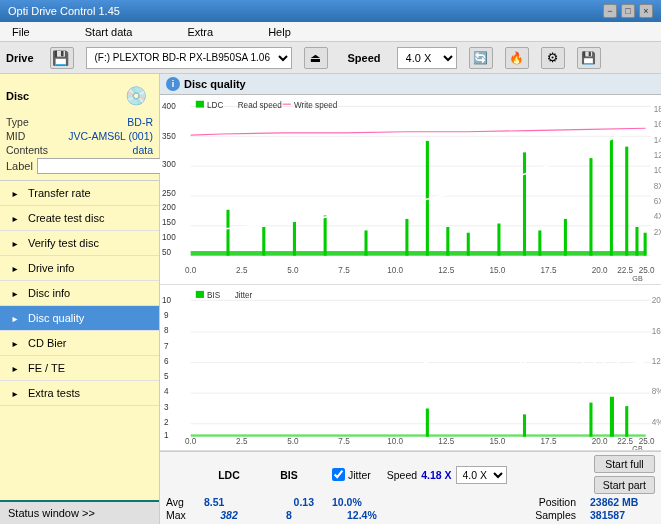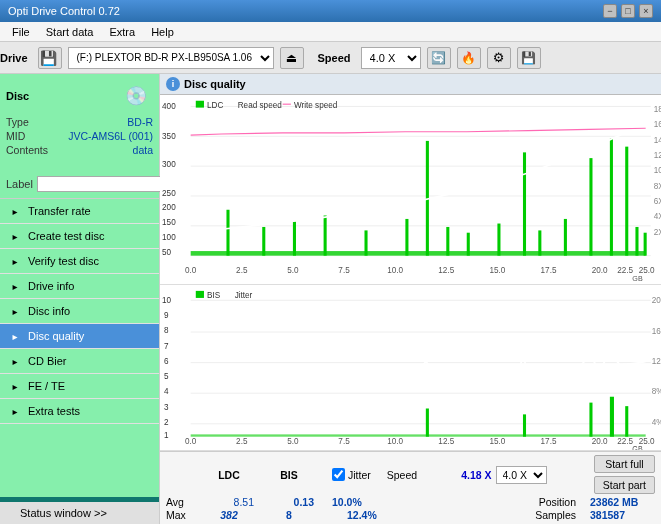--- a/index.html
+++ b/index.html
@@ -37,34 +37,35 @@
 
     
     .menubar {
       background: #f5f5f5;
       height: 20px;
       display: flex;
       align-items: center;
       padding: 0 4px;
       border-bottom: 1px solid #ccc;
       font-size: 11px;
+      gap: 39px;
     }
     .menubar-item {
       padding: 2px 8px;
       cursor: pointer;
     }
 
     
     .toolbar {
       background: #e8e8e8;
       height: 32px;
       display: flex;
       align-items: center;
-      padding: 0 0;
-      gap: 6px;
+      padding: 0 6px;
+      gap: 12px;
       border-bottom: 1px solid #ccc;
     }
     .toolbar-label { font-weight: bold; font-size: 11px; margin-right: 4px; }
     .drive-select {
       background: white;
       border: 1px solid #aaa;
       height: 22px;
       padding: 0 4px;
       font-size: 10px;
       min-width: 200px;
@@ -90,21 +91,21 @@
 
     
     .main-layout {
       display: flex;
       height: calc(524px - 22px - 20px - 32px);
     }
 
     
     .sidebar {
       width: 160px;
-      background: #86efac;
+      background: #fef9c3;
       border-right: 1px solid #ccc;
       display: flex;
       flex-direction: column;
       flex-shrink: 0;
     }
 
     
     .disc-panel {
       padding: 6px;
       border-bottom: 1px solid #ccc;
@@ -127,21 +128,21 @@
       justify-content: space-between;
       margin-bottom: 2px;
       font-size: 10.5px;
     }
     .disc-key { color: #333; }
     .disc-val { color: #0645ad; font-weight: 500; }
     .disc-label-row {
       display: flex;
       align-items: center;
       gap: 4px;
-      margin-top: 20px;
+      margin-top: 2px;
     }
     .disc-label-input {
       border: 1px solid #aaa;
       height: 16px;
       font-size: 10px;
       padding: 0 2px;
       flex: 1;
     }
 
     
@@ -161,26 +162,26 @@
     .nav-icon {
       width: 14px; height: 14px;
       display: flex; align-items: center; justify-content: center;
       font-size: 10px;
       flex-shrink: 0;
     }
 
     .status-window-btn {
       display: flex;
       align-items: center;
-      padding: 5px 20px;
+      padding: 5px 8px;
       cursor: pointer;
       font-size: 11px;
       gap: 4px;
       background: #e0e0e0;
-      border-top: 5px solid #0f766e;
+      border-top: 2px solid #0f766e;
       margin-top: auto;
     }
 
     
     .content-area {
       flex: 1;
       display: flex;
       flex-direction: column;
       background: white;
       overflow: hidden;
@@ -254,34 +255,34 @@
       cursor: pointer;
       white-space: nowrap;
     }
 
     .checkbox-row {
       display: flex;
       align-items: center;
       gap: 3px;
     }
 
-    .speed-val { color: #0000cc; font-weight: bold; margin-left: 40px; }
+    .speed-val { color: #0000cc; font-weight: bold; }
     .speed-dropdown {
       border: 1px solid #aaa;
       background: white;
       font-size: 10.5px;
       height: 18px;
       padding: 0 2px;
     }
   </style>
 </head>
 <body>
 
 <div class="titlebar">
-  <span class="titlebar-title">Opti Drive Control 0.72</span>
+  <span class="titlebar-title">Opti Drive Control 1.45</span>
   <div class="titlebar-controls">
     <div class="titlebar-btn">−</div>
     <div class="titlebar-btn">□</div>
     <div class="titlebar-btn">×</div>
   </div>
 </div>
 
 <div class="menubar">
   <span class="menubar-item">File</span>
   <span class="menubar-item">Start data</span>
@@ -549,21 +550,21 @@
         </div>
         <div class="action-buttons" style="margin-left:auto;">
           <button class="action-btn">Start full</button>
           <button class="action-btn">Start part</button>
         </div>
       </div>
 
       <div id="stats-rows-container" style="display:flex; flex-direction:column; gap:1px;">
       <div class="stats-row" style="font-size: 10.5px;">
       <span style="width:28px;">Avg</span>
-      <span style="min-width:50px;text-align:right;color:#0645ad;font-weight:normal;">8.51</span>
+      <span style="min-width:50px;text-align:left;color:#0645ad;font-weight:bold;">8.51</span>
       <span style="min-width:50px;text-align:right;color:#0645ad;font-weight:bold;">0.13</span>
       <span style="margin-left:8px;min-width:60px;color:#0645ad;font-weight:bold;">10.0%</span>
       <span style="margin-left:auto;margin-right:4px;">Position</span>
       <span style="color:#0645ad;font-weight:bold;min-width:65px;">23862 MB</span>
     </div>
           <div class="stats-row" style="font-size: 10.5px;">
       <span style="width:28px;">Max</span>
       <span style="min-width:50px;text-align:center;color:#0645ad;font-weight:bold;font-style:italic;">382</span>
       <span style="min-width:50px;text-align:center;color:#0645ad;font-weight:bold;">8</span>
       <span style="margin-left:23px;min-width:60px;color:#0645ad;font-weight:bold;">12.4%</span>

